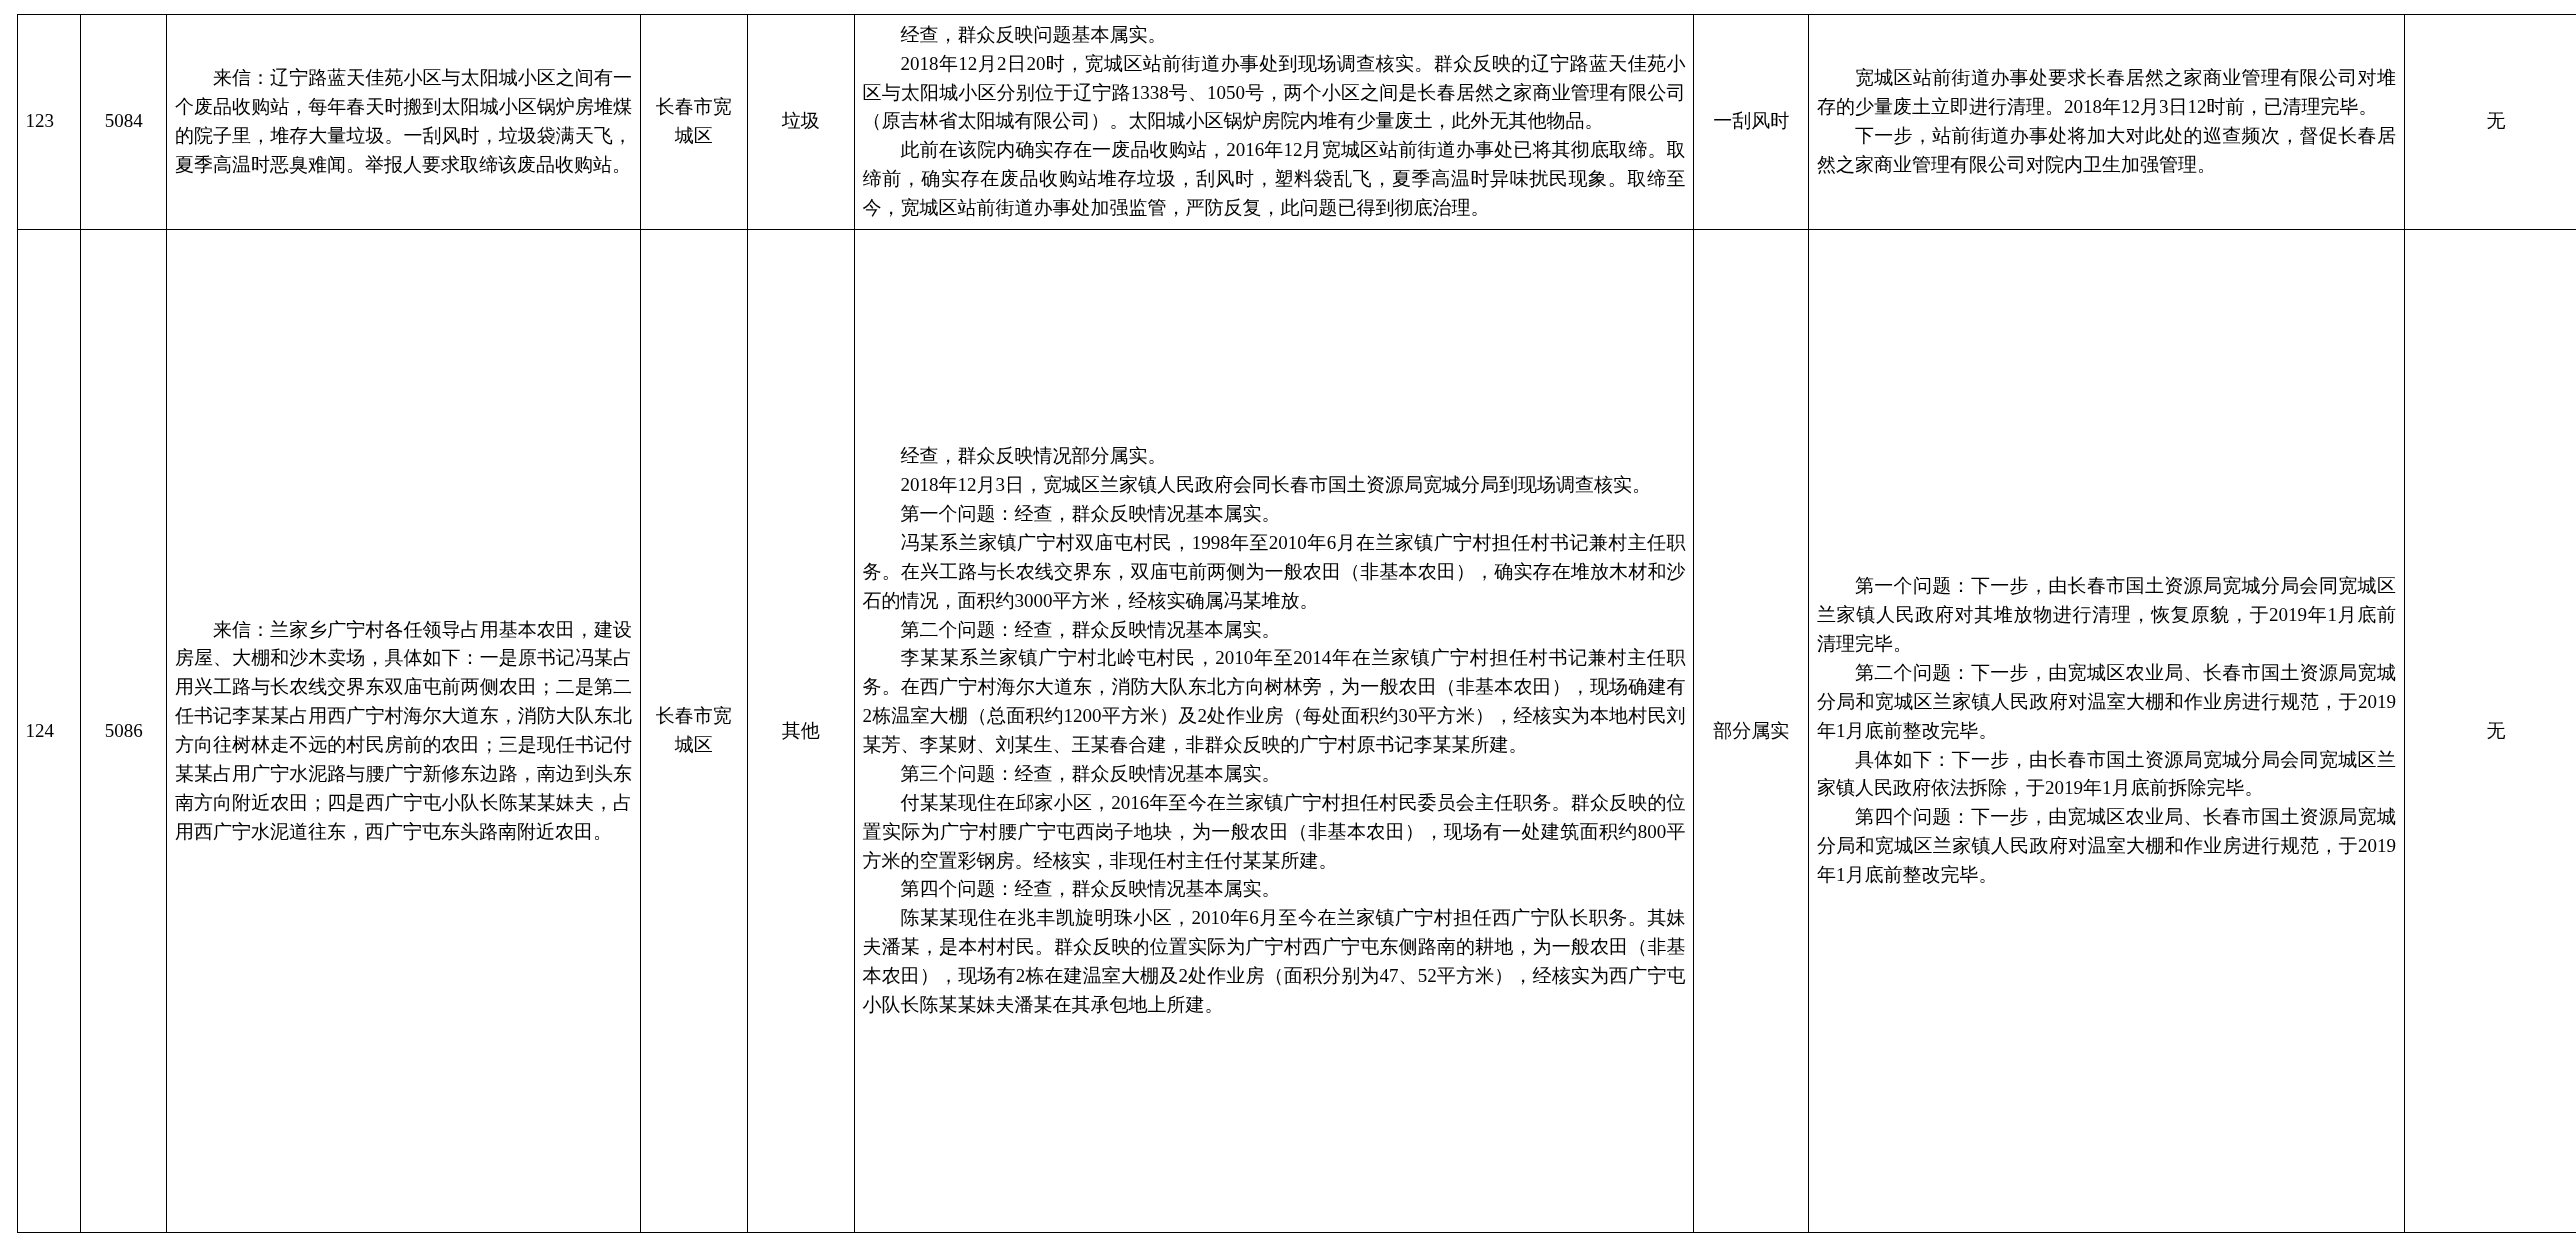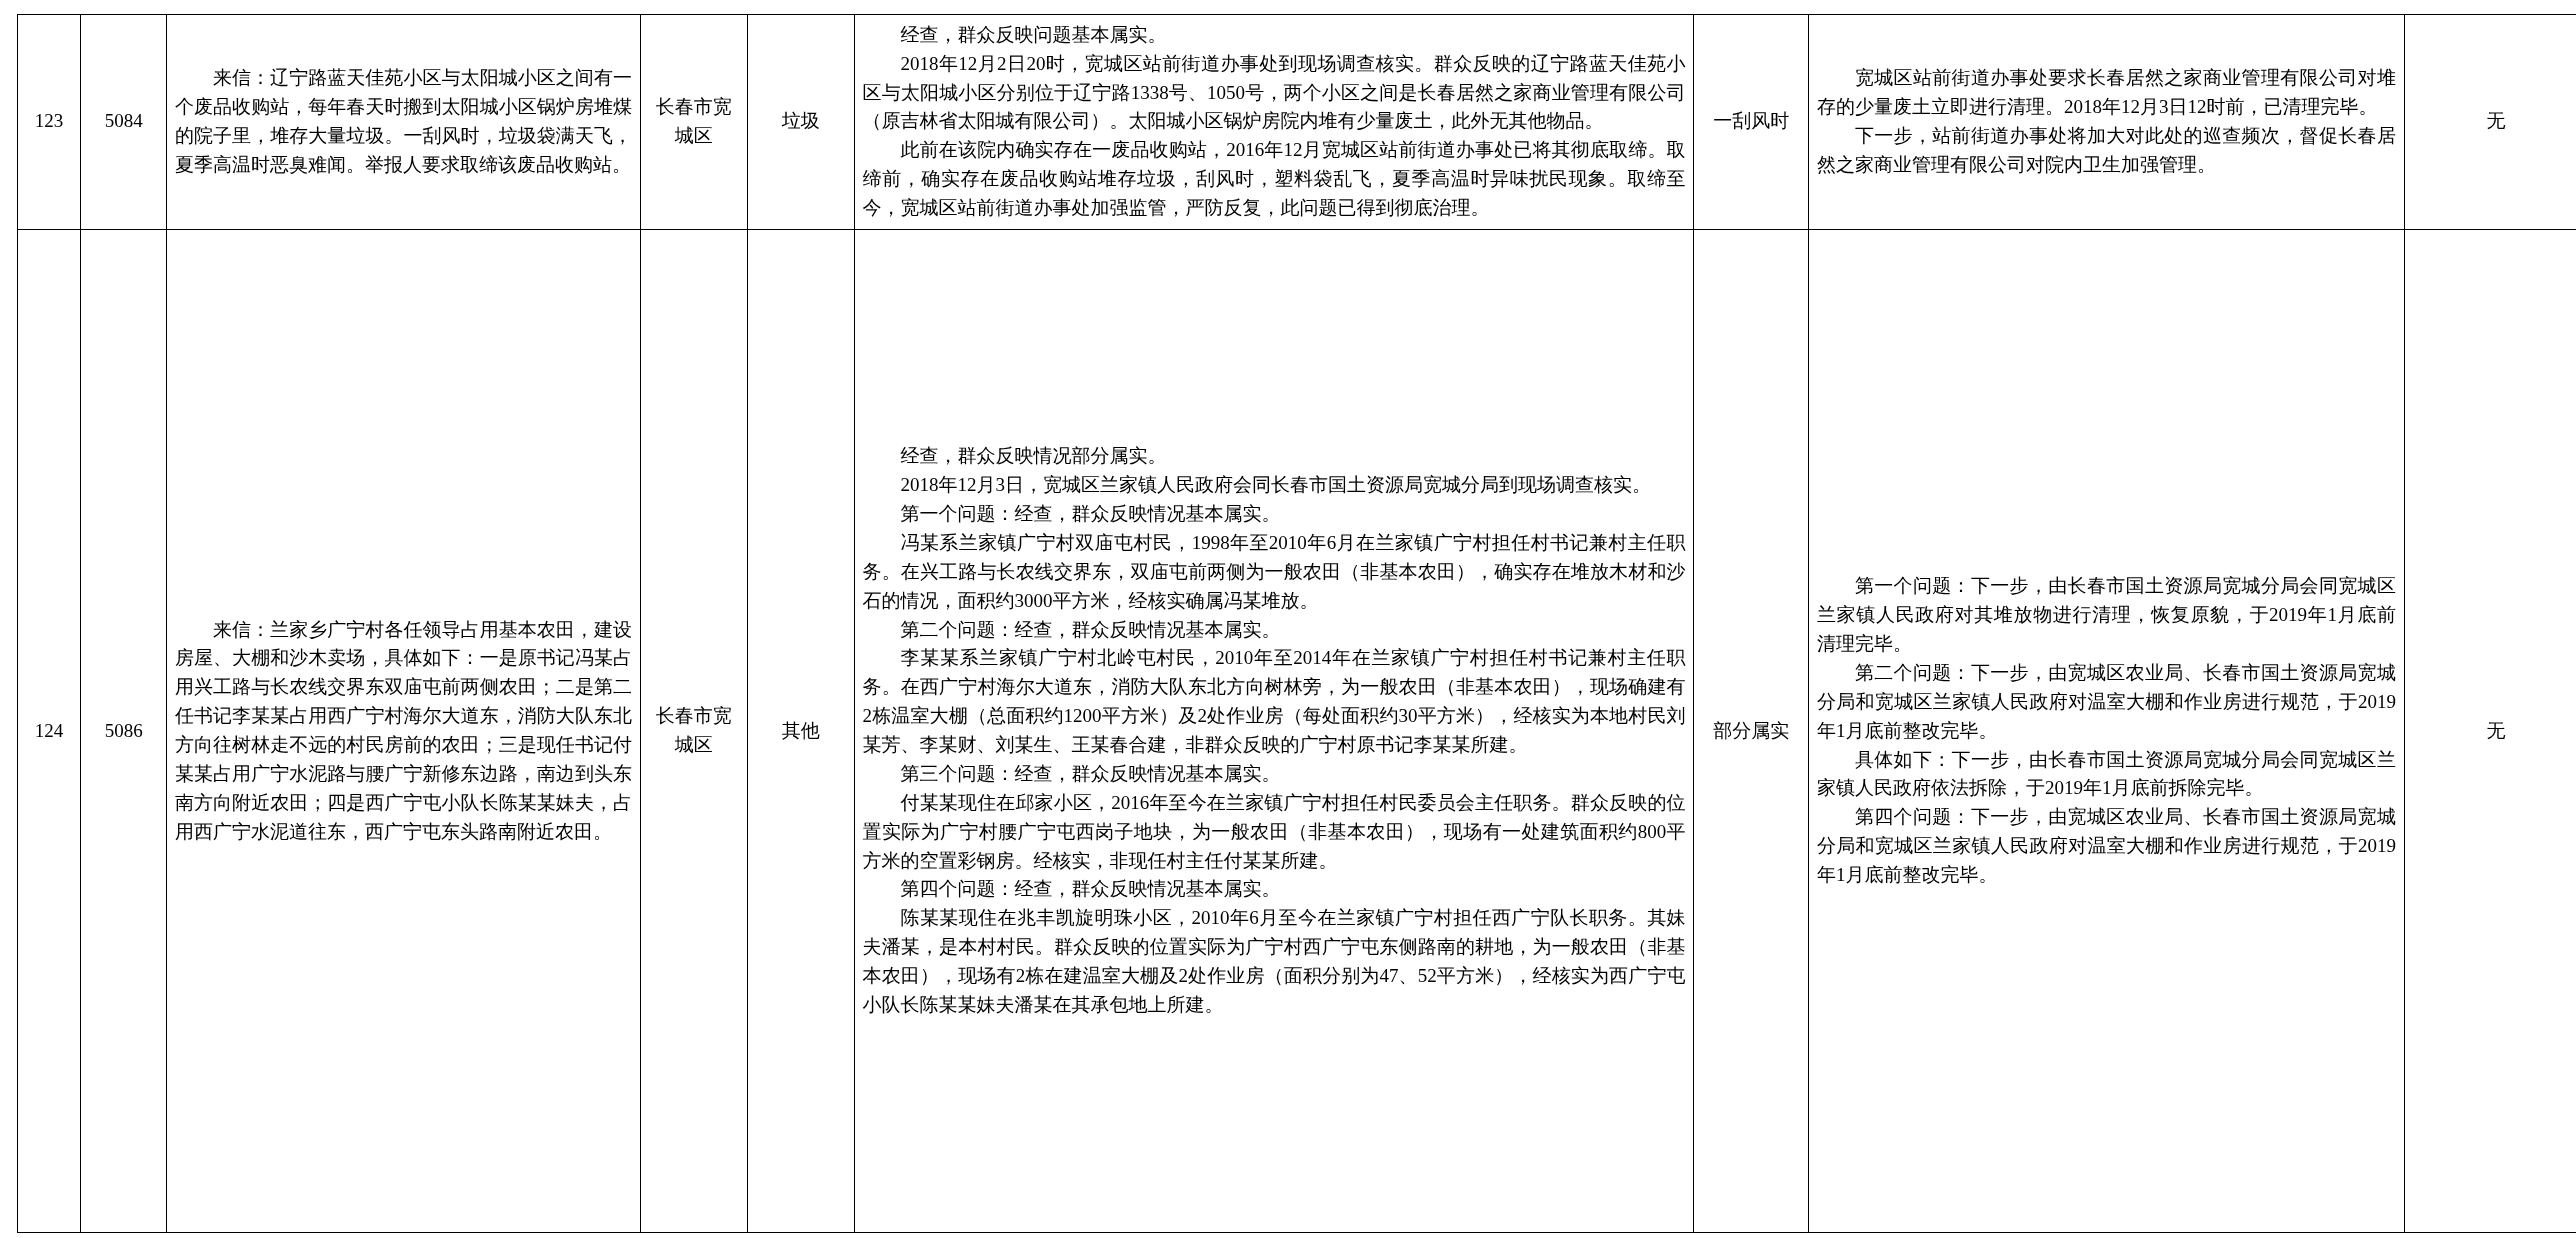--- a/index.html
+++ b/index.html
@@ -26,21 +26,21 @@
     margin: 0;
   }
   table.report td {
     border: 1.1px solid #000000;
     vertical-align: middle;
     padding: 6.1px 7.6px;
     font-size: 19px;
     line-height: 1.52;
     word-break: break-all;
   }
-  .c-index   { width: 47px;  text-align: center; }
+  .c-index   { width: 47px;  text-align: left; }
   .c-code    { width: 70px;  text-align: center; }
   .c-letter  { width: 457px; text-align: justify; text-justify: inter-ideograph; }
   .c-region  { width: 91px; text-align: center; }
   .c-type    { width: 91px; text-align: center; }
   .c-survey  { width: 823px; text-align: justify; text-justify: inter-ideograph; vertical-align: top; }
   .c-result  { width: 99px; text-align: center; }
   .c-handle  { width: 579px; text-align: justify; text-justify: inter-ideograph; vertical-align: top; }
   .c-account { width: 168px; text-align: center; }
 
   .para {

